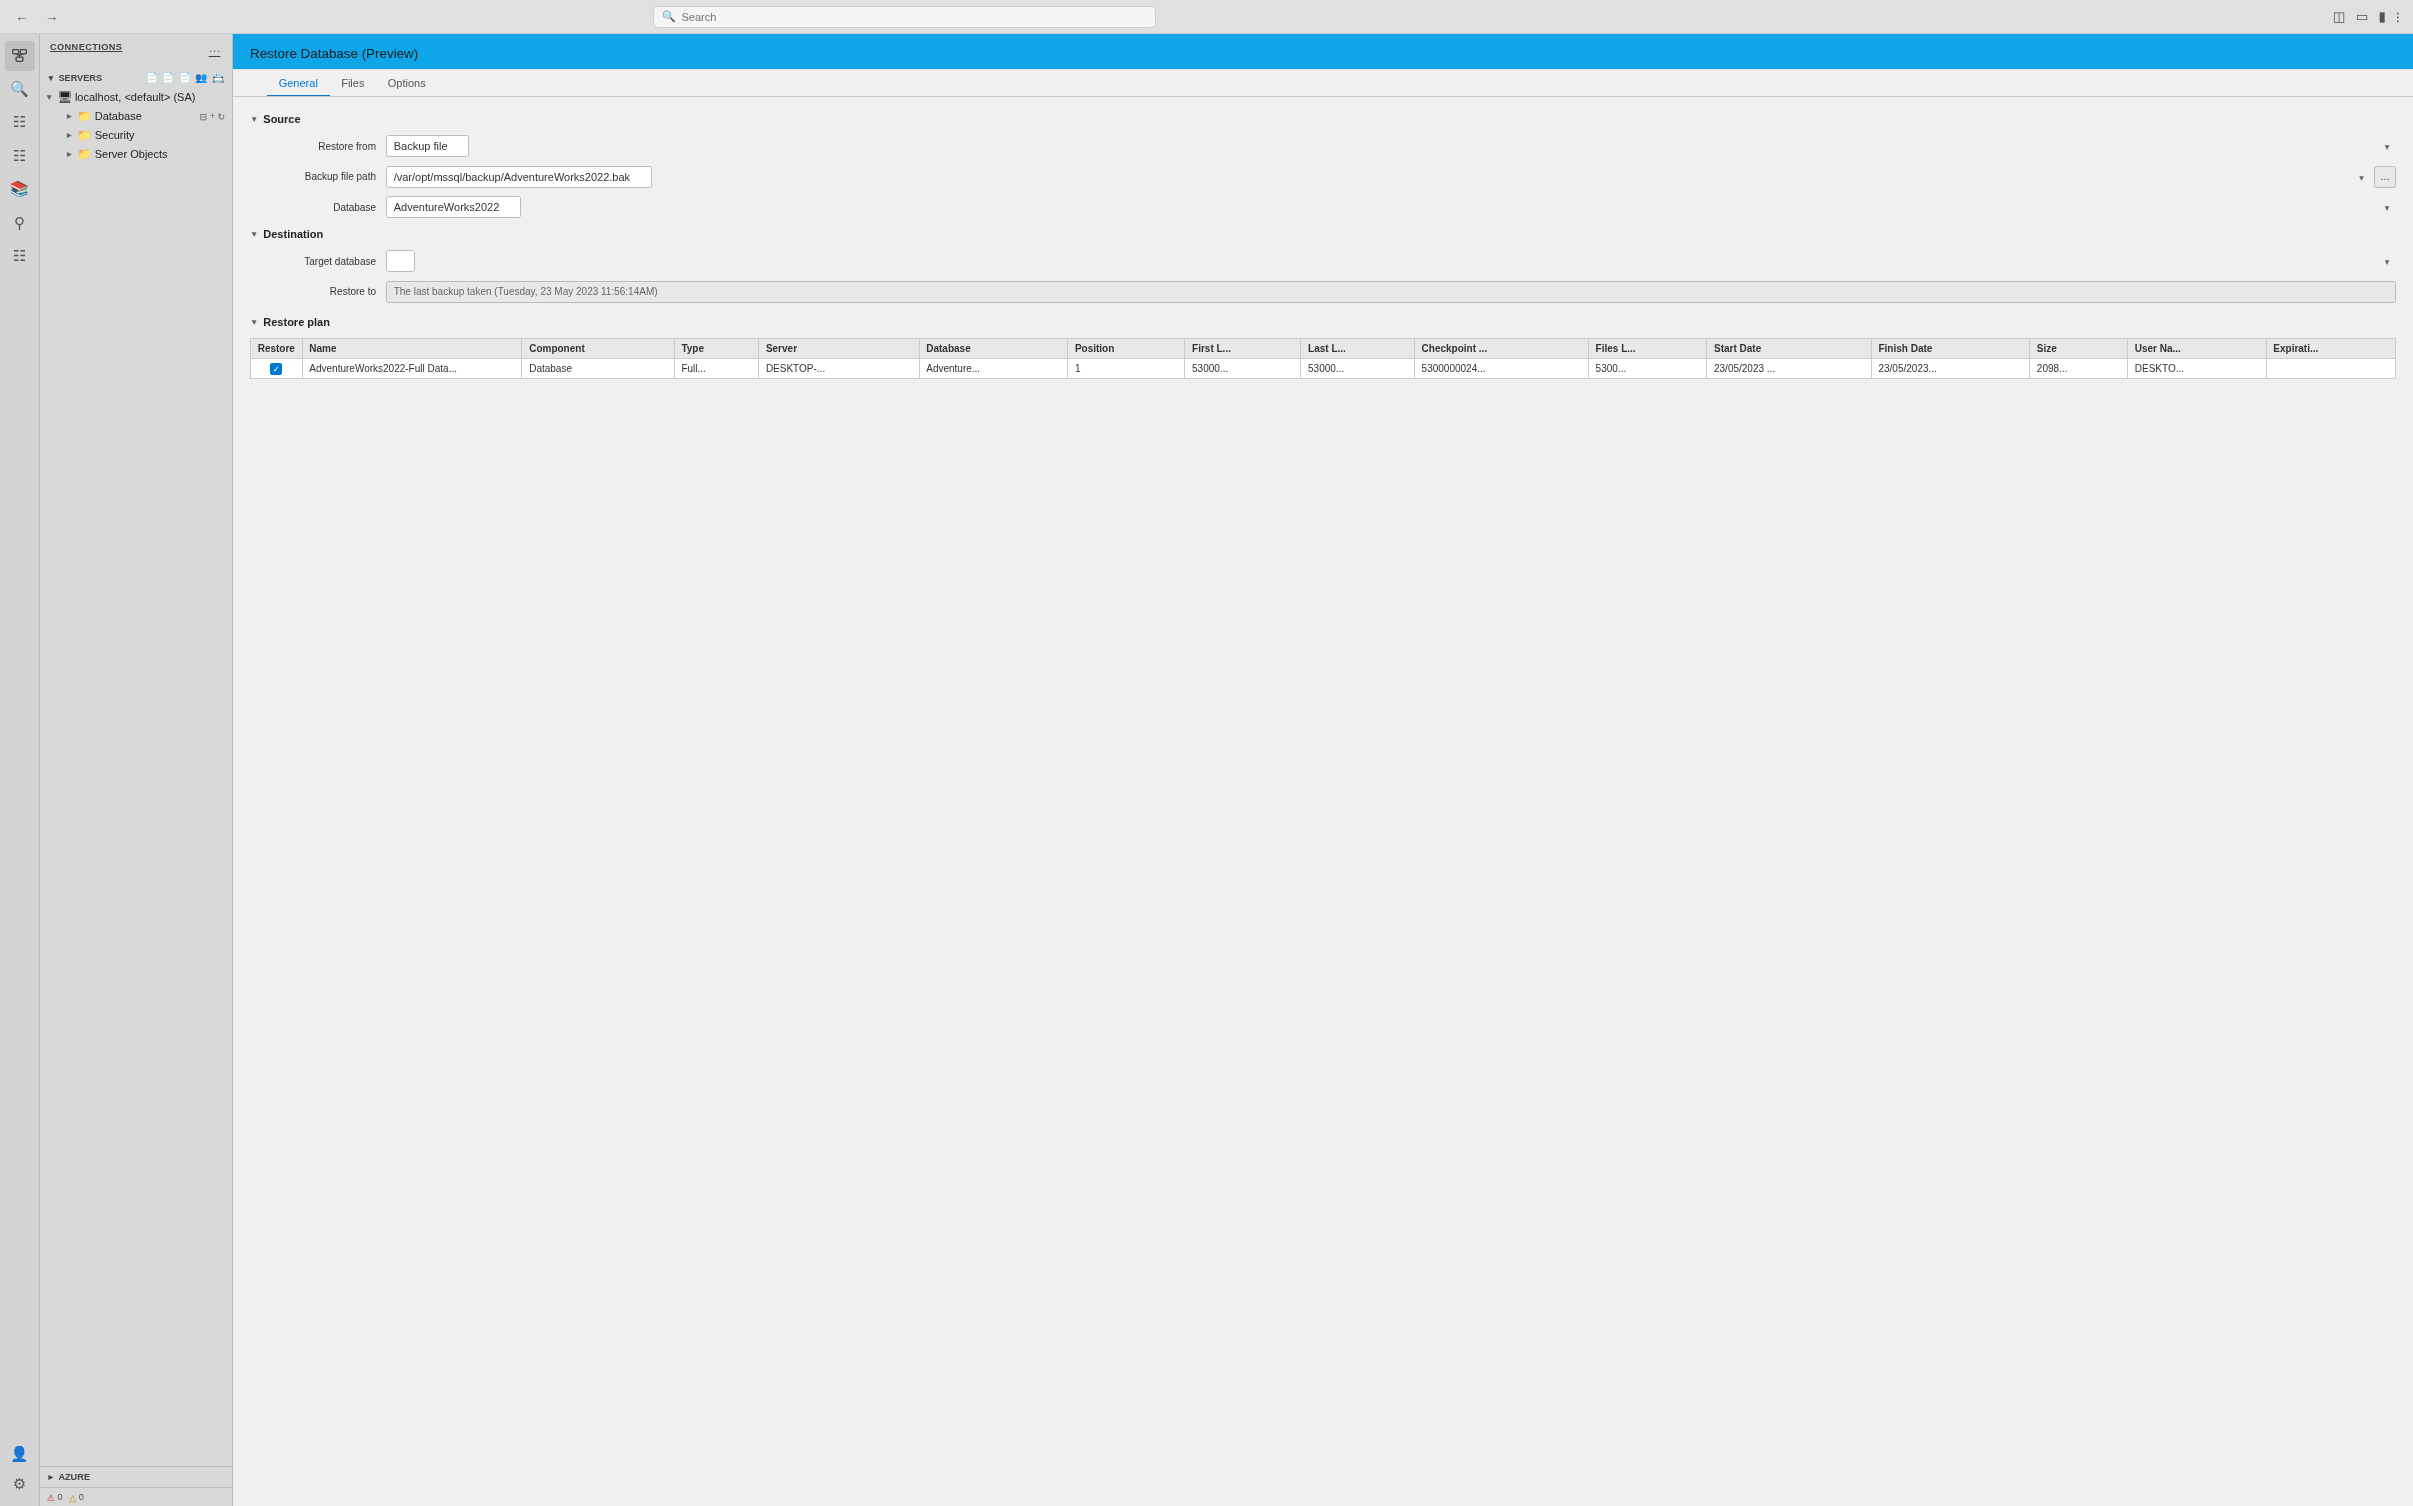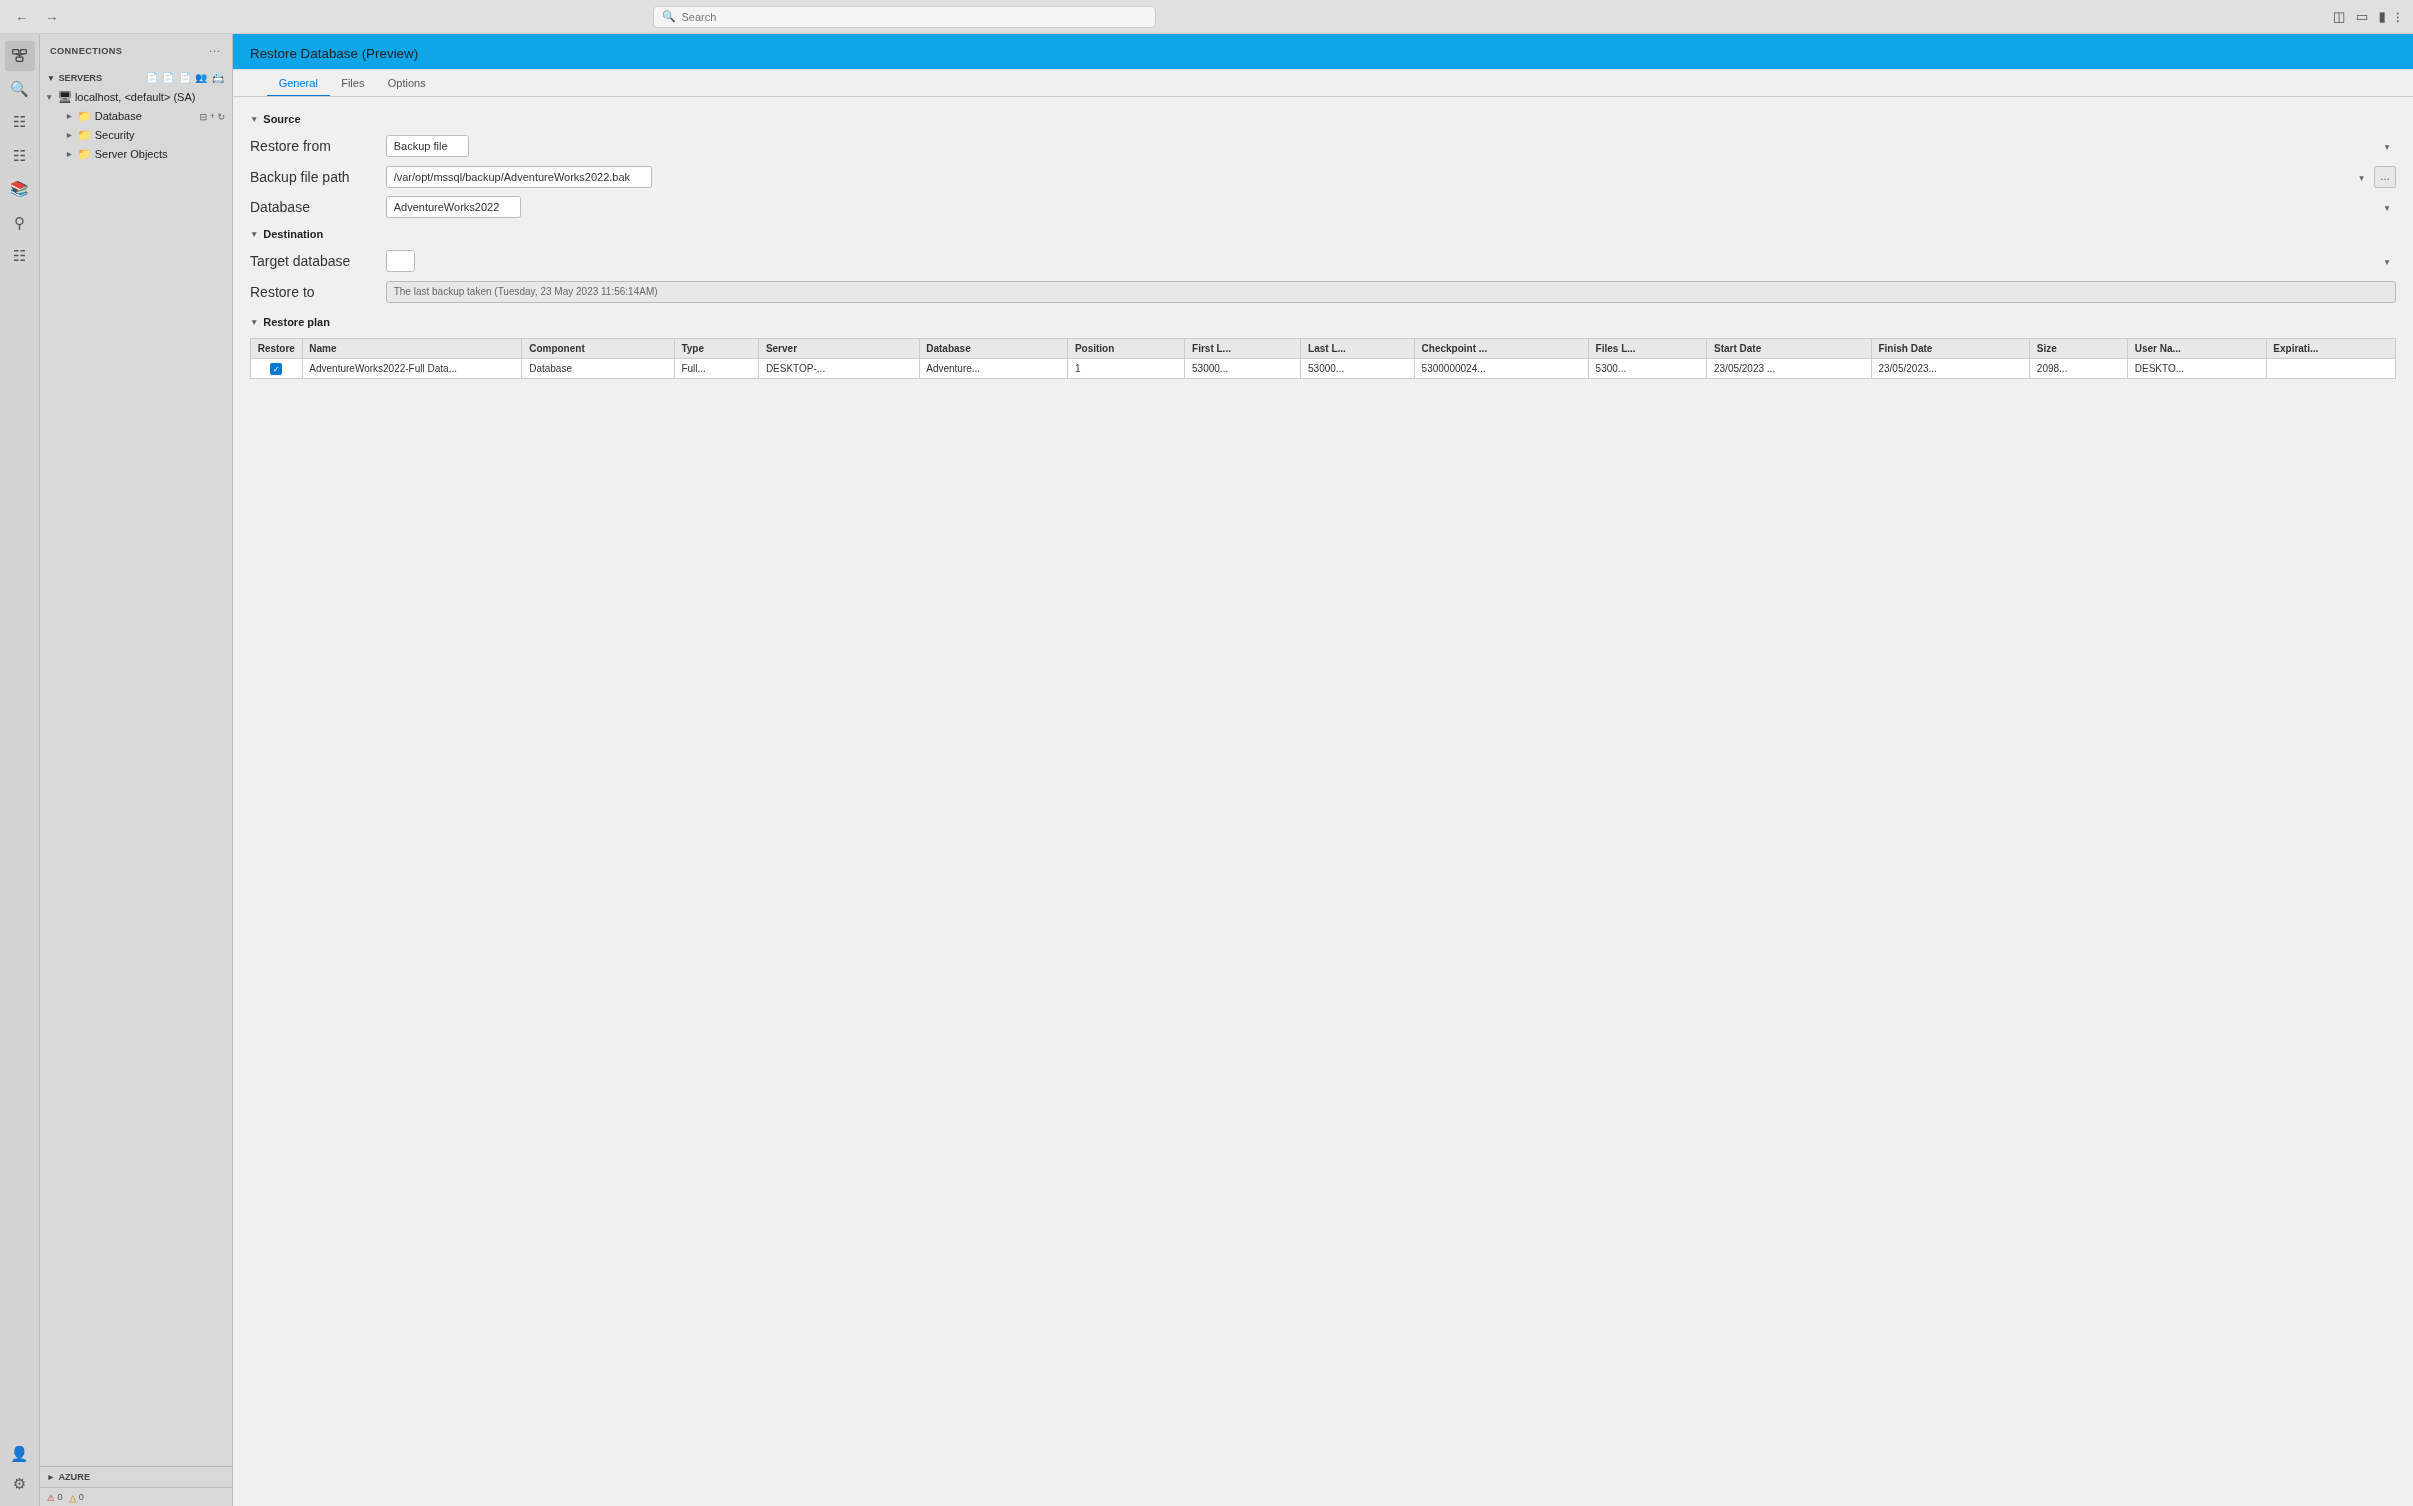--- a/index.html
+++ b/index.html
@@ -88,27 +88,27 @@
       width: 193px;
       background: #d8d8d8;
       border-right: 0.8px solid #bbb;
       display: flex;
       flex-direction: column;
       flex-shrink: 0;
       overflow: hidden;
     }
     .sidebar-header {
       display: flex;
-      align-items: center;
       justify-content: space-between;
       padding: 8.4px 10px 5px;
       font-size: 9.2px;
       font-weight: 600;
       color: #444;
       letter-spacing: 0.4px;
+      text-decoration: underline;
     }
     .sidebar-header-actions { display: flex; gap: 3.4px; }
     .sidebar-action-btn { background: none; border: none; cursor: pointer; color: #666; font-size: 11.7px; padding: 1.7px; }
     .sidebar-section { padding: 3.4px 0; }
     .tree-item {
       display: flex;
       align-items: center;
       padding: 2.5px 6.7px 2.5px 3.4px;
       cursor: pointer;
       gap: 2.5px;
@@ -227,23 +227,24 @@
     .section-arrow { font-size: 8.4px; color: #666; cursor: pointer; }
 
     .form-row {
       display: flex;
       align-items: center;
       margin-bottom: 8.4px;
       gap: 10px;
     }
     .form-label {
       width: 126px;
-      font-size: 14px;
+      font-size: 10px;
       color: #333;
       flex-shrink: 0;
+      text-align: right;
     }
     .form-control-wrap {
       flex: 1;
       display: flex;
       gap: 3.4px;
       align-items: center;
     }
     .select-control {
       flex: 1;
       height: 22px;

